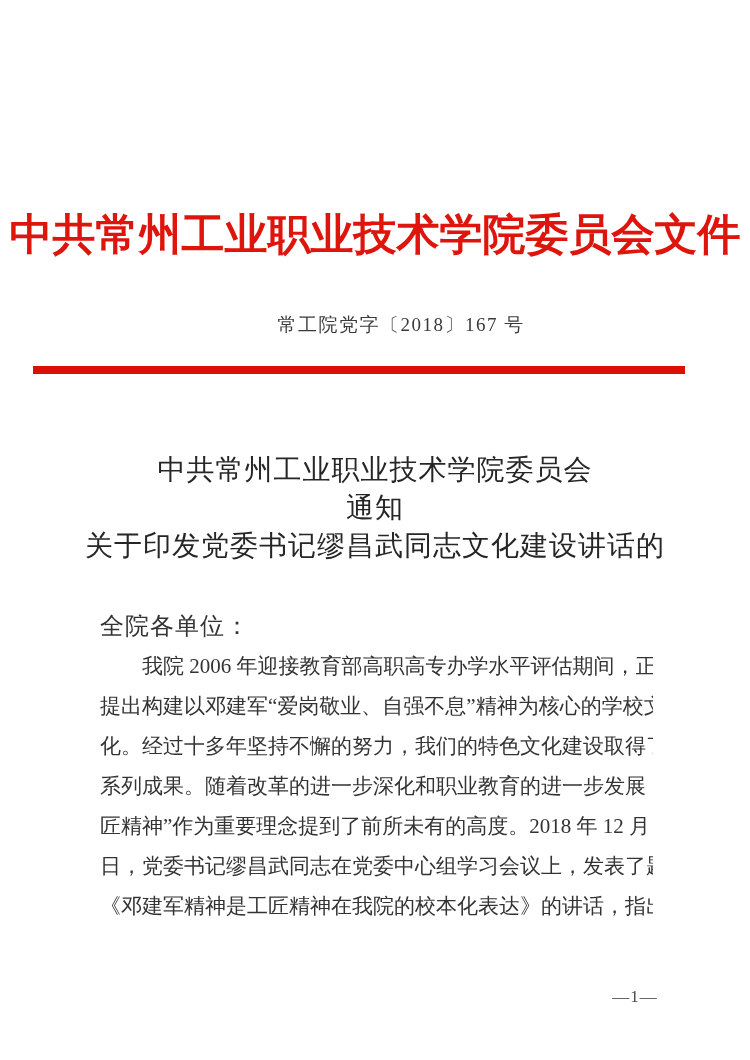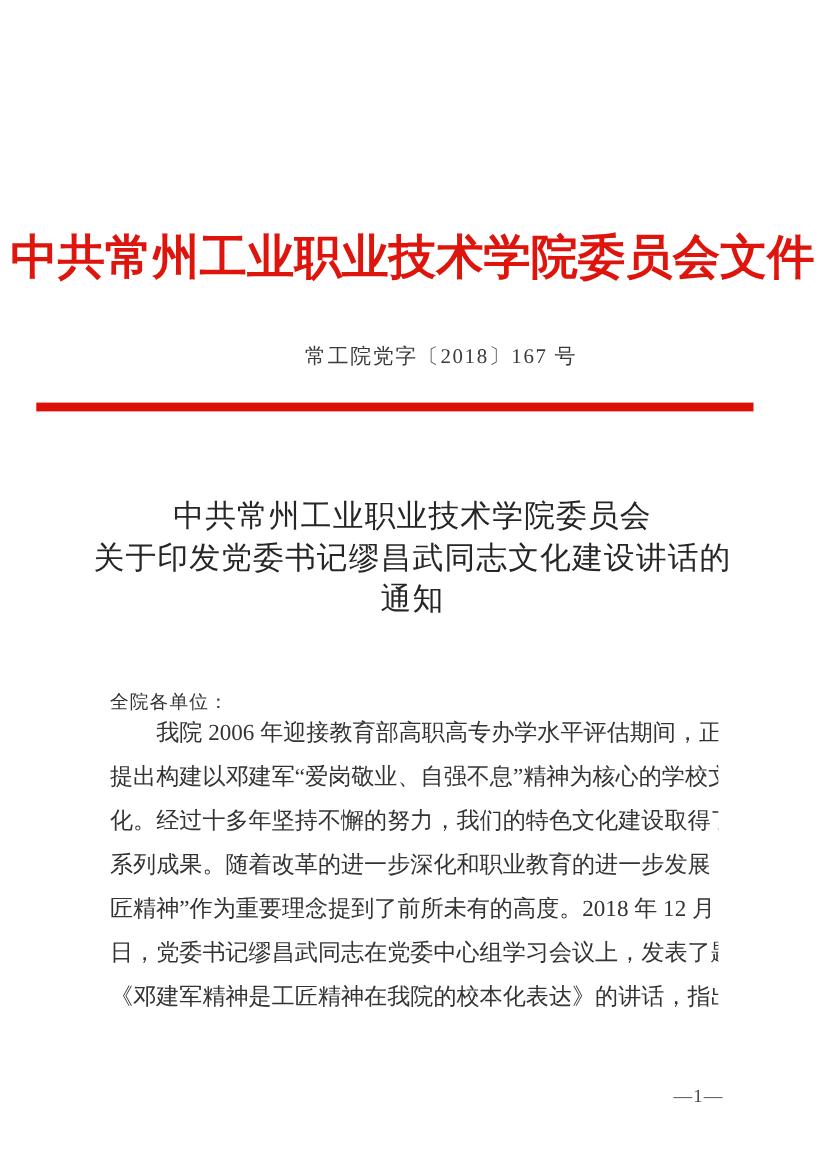--- a/index.html
+++ b/index.html
@@ -54,25 +54,24 @@
     font-size: 28px;
     line-height: 38px;
     font-weight: normal;
     color: #262626;
     letter-spacing: 1px;
   }
   .salutation {
     position: absolute;
     top: 612px;
     left: 100px;
-    font-size: 17px;
+    font-size: 24px;
     line-height: 28px;
     color: #333333;
     letter-spacing: 1px;
-    margin-top: 13px;
   }
   .paragraph {
     position: absolute;
     top: 646px;
     left: 100px;
     width: 553px;
     color: #333333;
     font-size: 21px;
   }
   .para-line {
@@ -105,22 +104,22 @@
 <div class="page">
 
   <div class="org-title">中共常州工业职业技术学院委员会文件</div>
 
   <div class="doc-number">常工院党字〔2018〕167 号</div>
 
   <div class="red-rule"></div>
 
   <div class="doc-title">
     <div>中共常州工业职业技术学院委员会</div>
+    <div>通知</div>
     <div>关于印发党委书记缪昌武同志文化建设讲话的</div>
-    <div>通知</div>
   </div>
 
   <div class="salutation">全院各单位：</div>
 
   <div class="paragraph">
     <div class="para-line indent">我院 2006 年迎接教育部高职高专办学水平评估期间，正式</div>
     <div class="para-line">提出构建以邓建军“爱岗敬业、自强不息”精神为核心的学校文</div>
     <div class="para-line">化。经过十多年坚持不懈的努力，我们的特色文化建设取得了一</div>
     <div class="para-line">系列成果。随着改革的进一步深化和职业教育的进一步发展，“工</div>
     <div class="para-line">匠精神”作为重要理念提到了前所未有的高度。2018 年 12 月 6</div>

